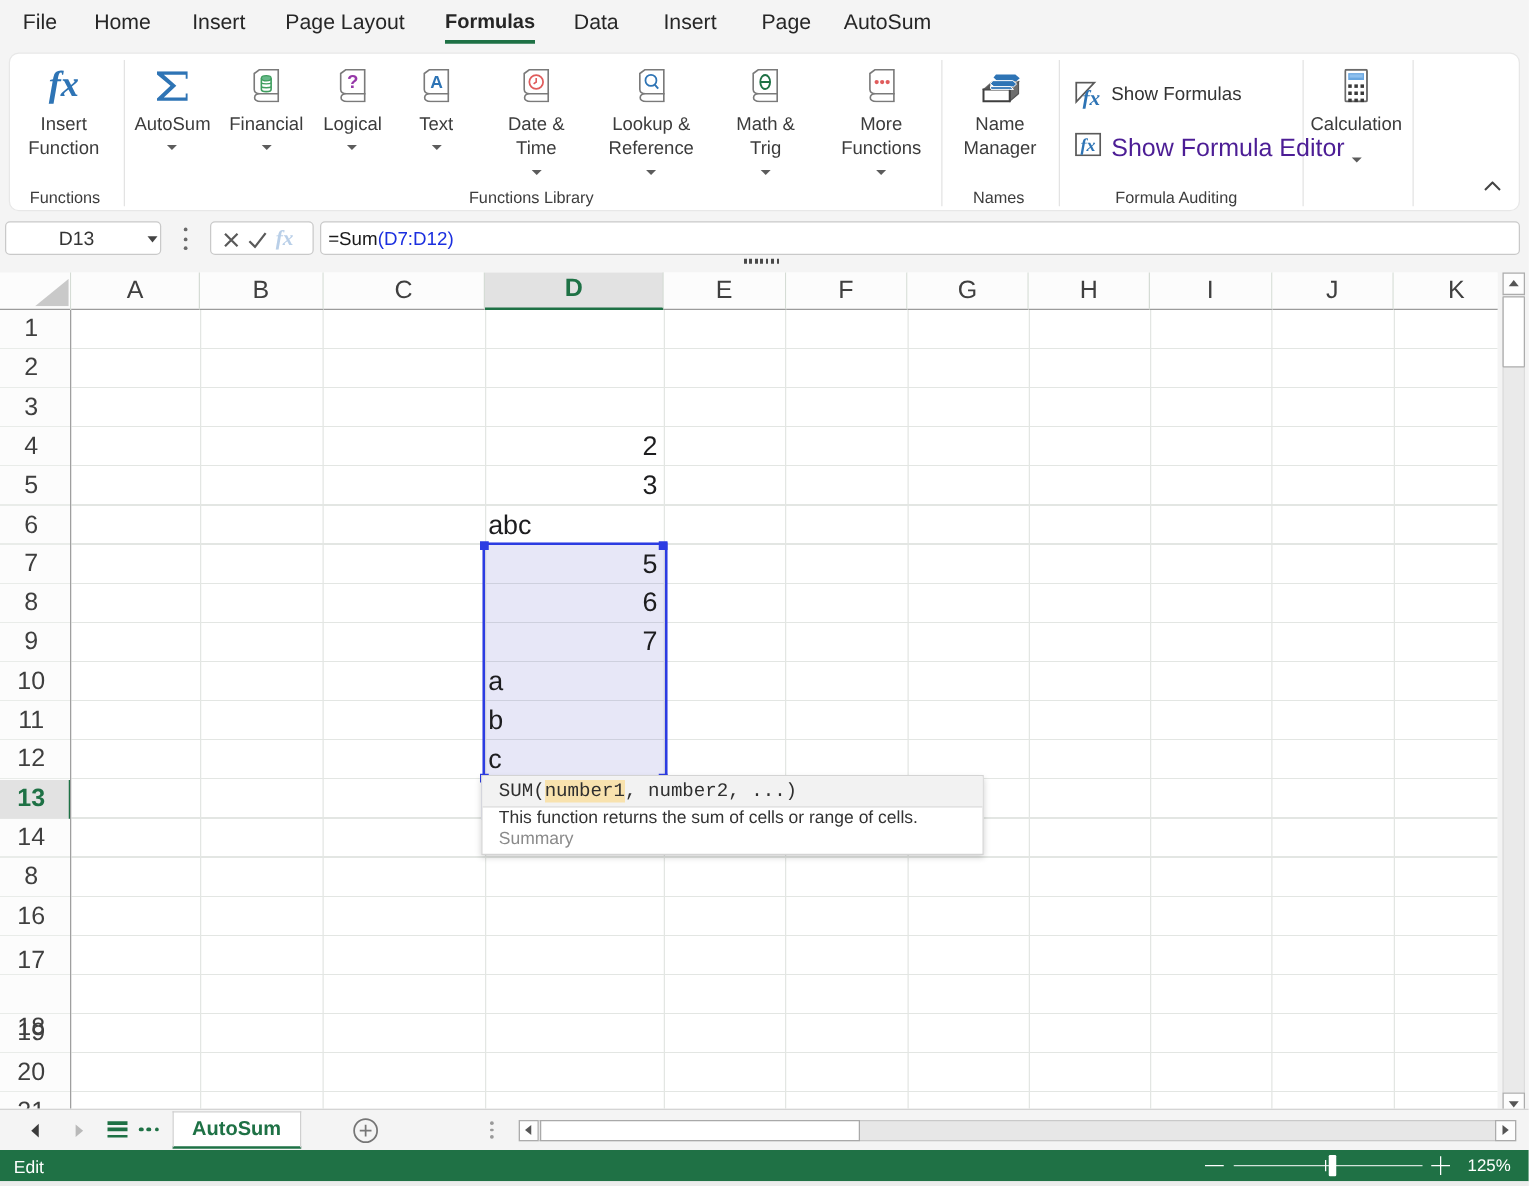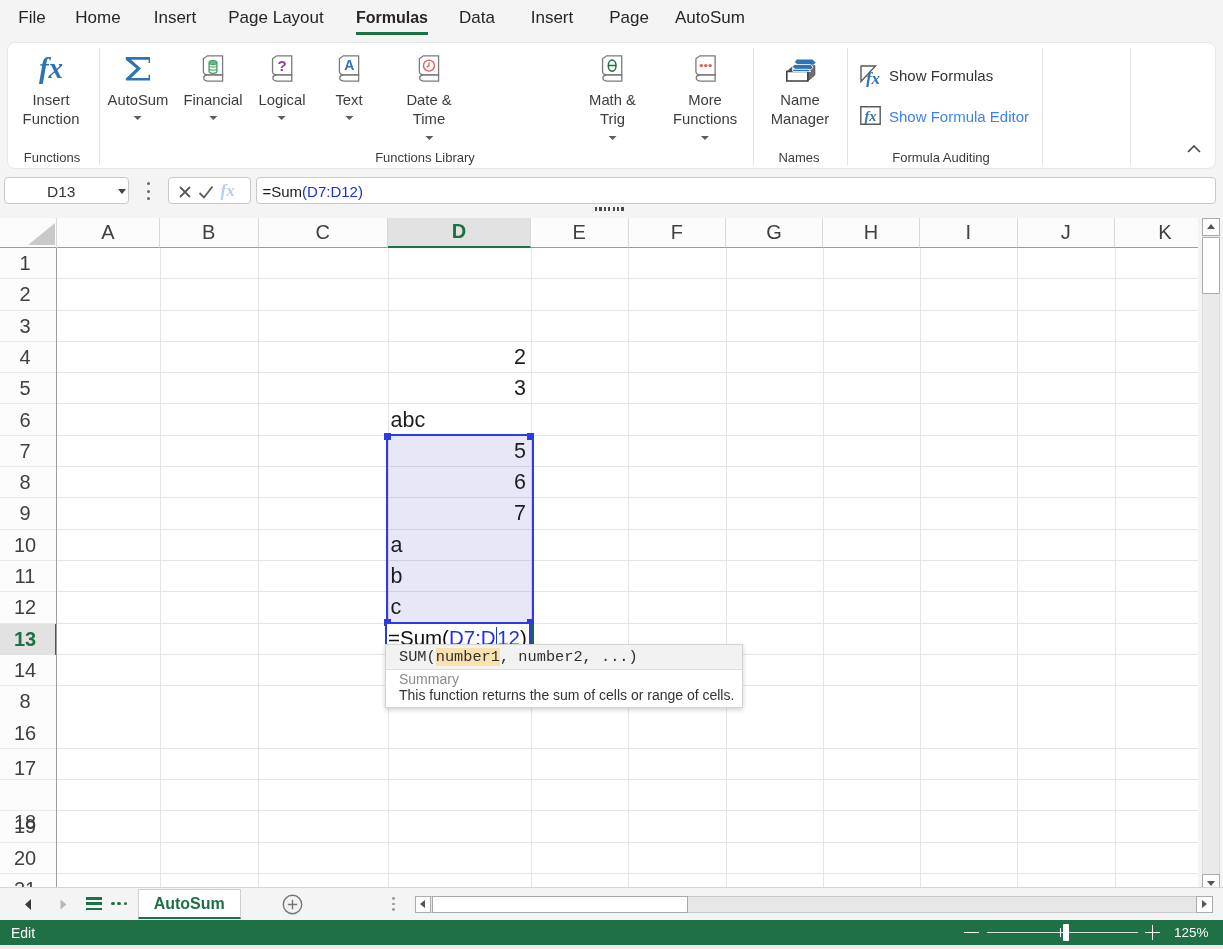--- a/index.html
+++ b/index.html
@@ -113,20 +113,32 @@
       <path d="M6 0.8 H21.2 V20 H6.6 C3.8 20 2 18.6 2 16.6 V3.8 Z" fill="#fff" stroke="#7a7a7a" stroke-width="1.3"></path>
       <path d="M6.6 20 H21.2 V26.2 H7 C4 26.2 2.3 24.8 2.3 23.1 C2.3 21.3 3.9 20 6.6 20 Z" fill="#fff" stroke="#7a7a7a" stroke-width="1.3"></path>
       <circle cx="11.6" cy="10.6" r="5.5" fill="#fff" stroke="#e05c5c" stroke-width="1.4"></circle>
       <path d="M11.6 7.4 V10.6 L9.5 12.1" fill="none" stroke="#e05c5c" stroke-width="1.3"></path>
     </svg>
       </div>
     <div class="lbl">Date &amp;<br>Time</div>
       <div class="darr" style="margin-top:7px"></div>
   </div>
 
+  <div class="rbtn" style="left:513px; top:12px">
+    <div class="ric">
+        <svg width="23" height="27" viewBox="0 0 23 27">
+      <path d="M6 0.8 H21.2 V20 H6.6 C3.8 20 2 18.6 2 16.6 V3.8 Z" fill="#fff" stroke="#7a7a7a" stroke-width="1.3"></path>
+      <path d="M6.6 20 H21.2 V26.2 H7 C4 26.2 2.3 24.8 2.3 23.1 C2.3 21.3 3.9 20 6.6 20 Z" fill="#fff" stroke="#7a7a7a" stroke-width="1.3"></path>
+      <circle cx="10.9" cy="9.3" r="4.4" fill="#fff" stroke="#2e74b5" stroke-width="1.4"></circle>
+      <path d="M13.9 12.7 L16.7 15.9" stroke="#2e74b5" stroke-width="1.6"></path>
+    </svg>
+      </div>
+    <div class="lbl">Lookup &amp;<br>Reference</div>
+      <div class="darr" style="margin-top:7px"></div>
+  </div>
 
   <div class="rbtn" style="left:604.5px; top:12px">
     <div class="ric">
         <svg width="23" height="27" viewBox="0 0 23 27">
       <path d="M6 0.8 H21.2 V20 H6.6 C3.8 20 2 18.6 2 16.6 V3.8 Z" fill="#fff" stroke="#7a7a7a" stroke-width="1.3"></path>
       <path d="M6.6 20 H21.2 V26.2 H7 C4 26.2 2.3 24.8 2.3 23.1 C2.3 21.3 3.9 20 6.6 20 Z" fill="#fff" stroke="#7a7a7a" stroke-width="1.3"></path>
       <ellipse cx="11.6" cy="10.6" rx="3.9" ry="5.6" fill="none" stroke="#1e7145" stroke-width="1.5"></ellipse>
       <path d="M7.7 10.6 H15.5" stroke="#1e7145" stroke-width="1.5"></path>
     </svg>
       </div>
@@ -169,22 +181,44 @@
       <text x="13" y="19" font-size="17" font-family="Liberation Serif" font-style="italic" font-weight="bold" fill="#2e74b5" text-anchor="middle">fx</text>
     </svg>
   </div>
   <div class="abs" style="left:881px; top:23.5px; font-size:15px; color:#333">Show Formulas</div>
   <div class="abs" style="left:852px; top:63px; width:21px; height:19px">
     <svg width="21" height="19" viewBox="0 0 21 19">
       <path d="M0.8 0.8 H20.2 V18.2 H0.8 Z" fill="#fff" stroke="#5a5a5a" stroke-width="1.4"></path>
       <text x="10.5" y="14.5" font-size="14.5" font-family="Liberation Serif" font-style="italic" font-weight="bold" fill="#2e74b5" text-anchor="middle">fx</text>
     </svg>
   </div>
-  <div class="abs" style="left:881px; top:65px; font-size:15px; color:#3b82f6">Show Formula Editor</div>
-
+  <div class="abs" style="left:881px; top:65px; font-size:20px; color:#4c1d95">Show Formula Editor</div>
+
+  <div class="rbtn" style="left:1077px; top:12px">
+    <div class="ric">
+        <svg width="19" height="27" viewBox="0 0 19 27">
+      <rect x="0.8" y="0.8" width="17.4" height="25.4" rx="1" fill="#fff" stroke="#6a6a6a" stroke-width="1.5"></rect>
+      <rect x="3.2" y="3.5" width="12.6" height="5.5" fill="#6aa7e0"></rect>
+      <rect x="4.2" y="4.5" width="10.6" height="2.6" fill="#8ec0ee"></rect>
+      <g fill="#3a3a3a">
+        <rect x="3.2" y="12.5" width="2.8" height="2.8"></rect>
+            <rect x="8.1" y="12.5" width="2.8" height="2.8"></rect>
+            <rect x="13" y="12.5" width="2.8" height="2.8"></rect>
+        <rect x="3.2" y="18.2" width="2.8" height="2.8"></rect>
+            <rect x="8.1" y="18.2" width="2.8" height="2.8"></rect>
+            <rect x="13" y="18.2" width="2.8" height="2.8"></rect>
+        <rect x="3.2" y="23.9" width="2.8" height="2.8"></rect>
+            <rect x="8.1" y="23.9" width="2.8" height="2.8"></rect>
+            <rect x="13" y="23.9" width="2.8" height="2.8"></rect>
+      </g>
+    </svg>
+      </div>
+    <div class="lbl">Calculation</div>
+      <div class="darr" style="margin-top:16px"></div>
+  </div>
 
   <svg class="abs" style="left:1179px; top:102px" width="14" height="8" viewBox="0 0 14 8">
     <path d="M1 7 L7 1 L13 7" fill="none" stroke="#444" stroke-width="1.6"></path>
   </svg>
 </div>
 <div class="glabel" style="left:52px">Functions</div>
 <div class="glabel" style="left:425px">Functions Library</div>
 <div class="glabel" style="left:799px">Names</div>
 <div class="glabel" style="left:941px">Formula Auditing</div>
 
@@ -283,24 +317,24 @@
 <div class="cellv num" style="top:467.1px">6</div>
 <div class="cellv num" style="top:498.4px">7</div>
 <div class="cellv" style="top:529.7px; left:390.5px">a</div>
 <div class="cellv" style="top:561px; left:390.5px">b</div>
 <div class="cellv" style="top:592.3px; left:390.5px">c</div>
 
 <div class="abs" style="left:530.5px; top:623px; width:3.2px; height:33px; background:#17693f"></div>
 <i class="abs" style="left:530px; top:650.5px; width:6.5px; height:6.5px; background:#17693f"></i>
 <div class="abs" style="left:384.5px; top:622px; width:146px; height:33.5px; border:2.5px solid #2c3ce2; background:#fff; font-size:20.5px; line-height:28.5px; color:#101010; padding-left:1.5px; white-space:nowrap">=Sum(<span style="color:#1c34df">D7:D</span><i style="display:inline-block; width:1.5px; height:21px; background:#1c34df; vertical-align:-3px"></i><span style="color:#1c34df">12</span>)</div>
 
-<div class="abs" style="left:385px; top:644px; width:358px; height:64px; background:#fff; border:1px solid #d4d4d4; box-shadow:0 2px 5px rgba(0,0,0,0.18)">
+<div class="abs" style="left:385px; top:620px; width:402px; height:64px; background:#fff; border:1px solid #d4d4d4; box-shadow:0 2px 5px rgba(0,0,0,0.18)">
   <div style="height:24.5px; background:#f2f2f2; border-bottom:1px solid #ddd; font-family:'Liberation Mono',monospace; font-size:15.3px; color:#2f2f2f; line-height:24px; padding-left:13px; white-space:nowrap">SUM(<span style="background:#f8e2ae">number1</span>, number2, ...)</div>
+  <div style="padding-left:13px; font-size:14px; color:#333; line-height:14.5px; margin-top:0.5px">This function returns the sum of cells or range of cells.</div>
   <div style="padding-left:13px; font-size:14px; color:#8a8a8a; margin-top:2.5px; line-height:15px">Summary</div>
-  <div style="padding-left:13px; font-size:14px; color:#333; line-height:14.5px; margin-top:0.5px">This function returns the sum of cells or range of cells.</div>
 </div>
 
 <div class="abs" style="left:1202px; top:218px; width:17.5px; height:673px; background:#eaeaea; border:1px solid #dcdcdc">
   <div class="abs" style="left:-1px; top:-1px; width:17.5px; height:17.5px; background:#fdfdfd; border:1px solid #acacac">
     <i class="abs" style="left:3.5px; top:5px; width:0; height:0; border-left:4.5px solid transparent; border-right:4.5px solid transparent; border-bottom:5px solid #555"></i>
   </div>
   <div class="abs" style="left:-1px; top:18px; width:17.5px; height:57px; background:#fff; border:1px solid #acacac; border-radius:1px"></div>
   <div class="abs" style="left:-1px; top:655px; width:17.5px; height:17.5px; background:#fdfdfd; border:1px solid #acacac">
     <i class="abs" style="left:3.5px; top:6px; width:0; height:0; border-left:4.5px solid transparent; border-right:4.5px solid transparent; border-top:5px solid #555"></i>
   </div>

